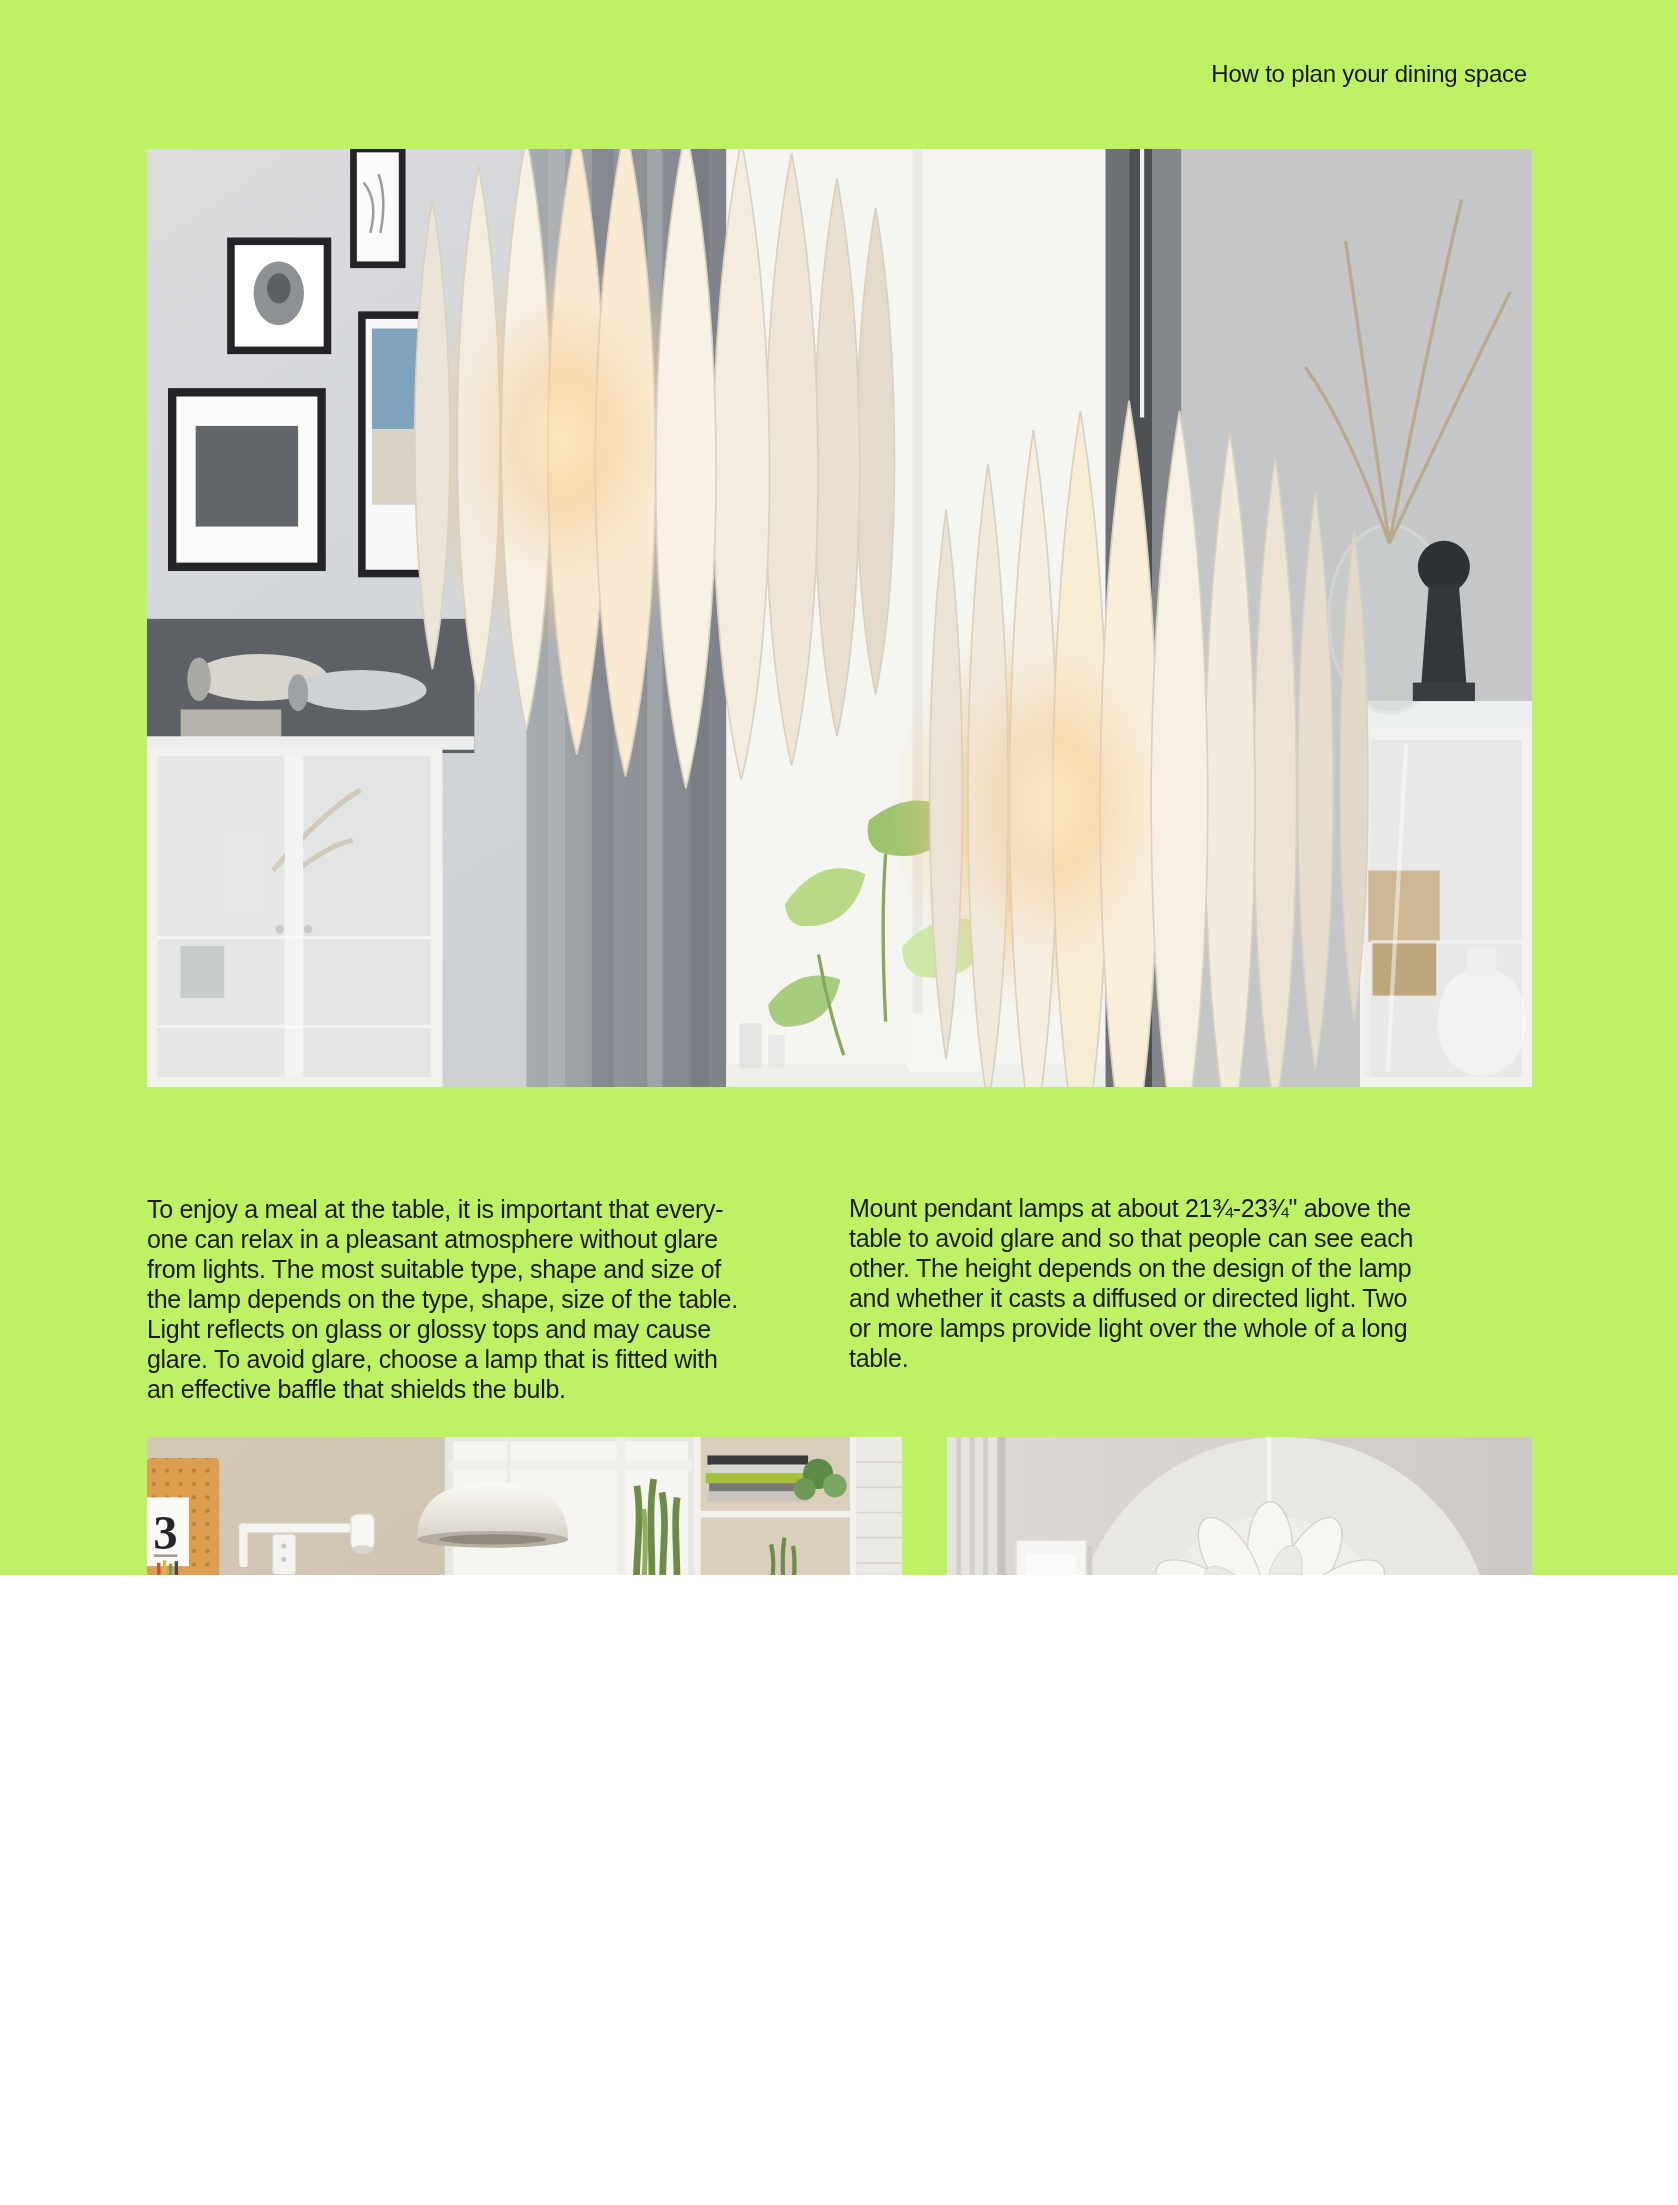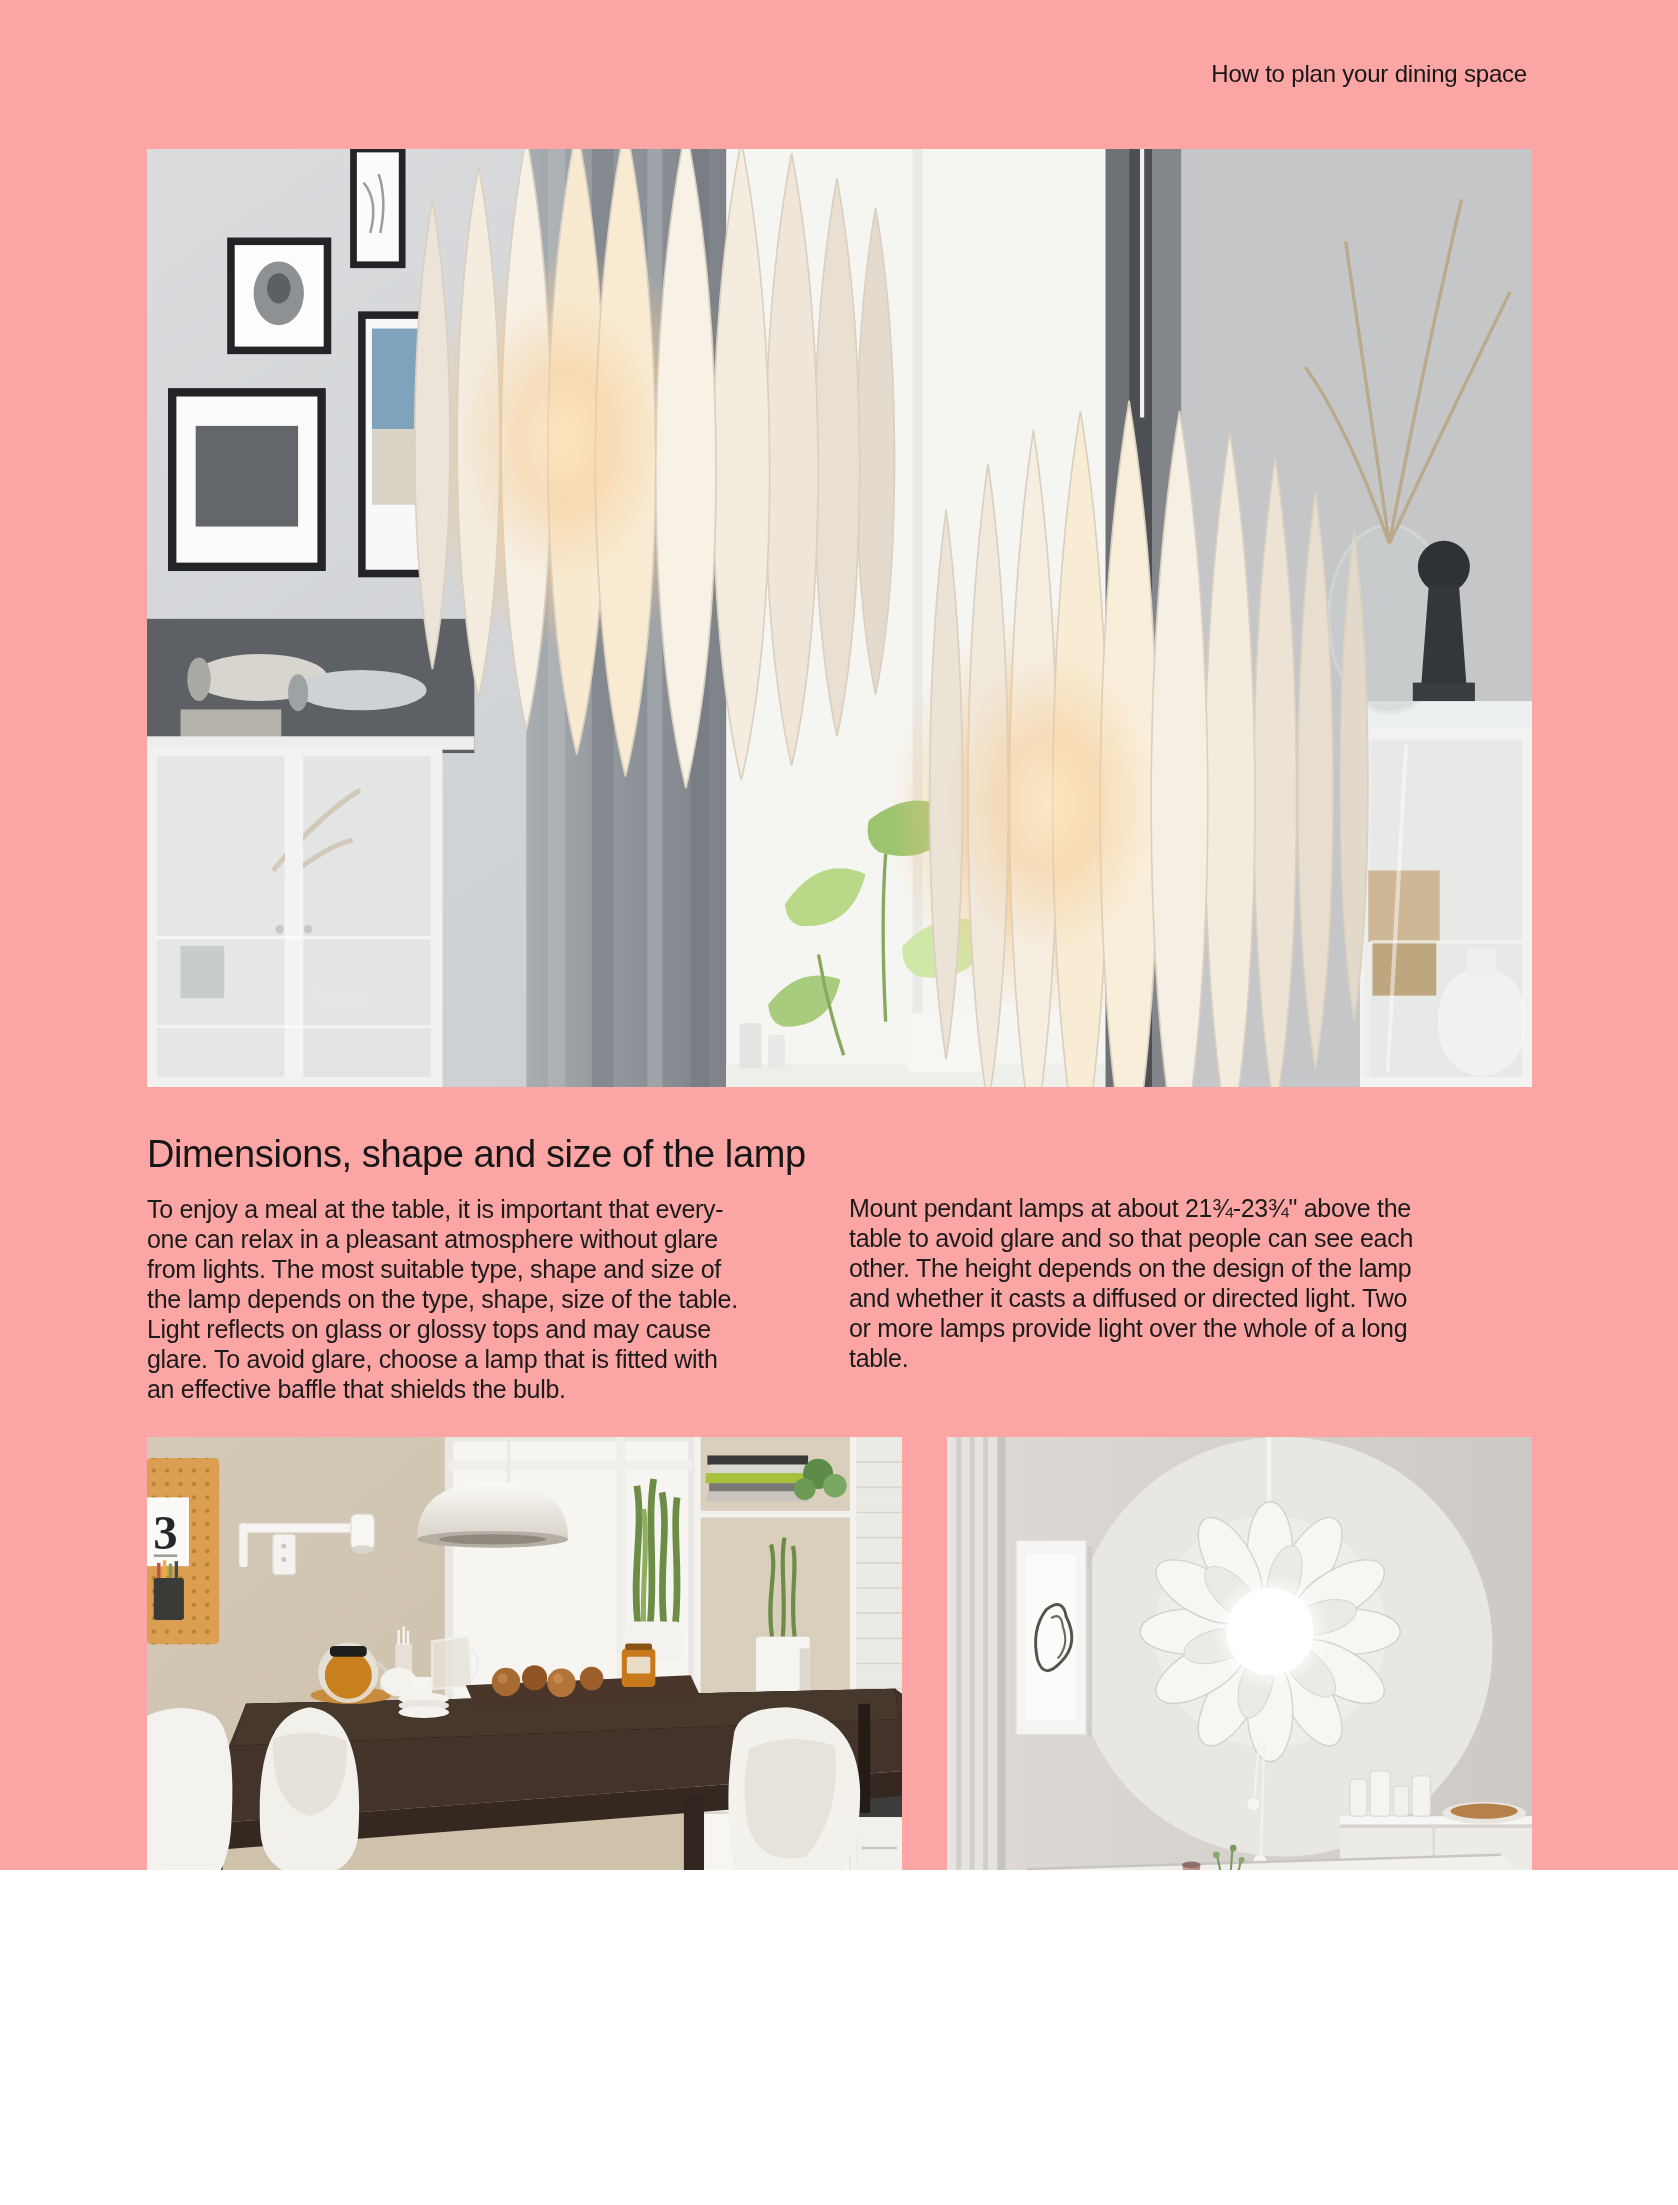--- a/index.html
+++ b/index.html
@@ -1,16 +1,16 @@
 <!DOCTYPE html>
 <html style="font-size:13.4px"><head>
 <meta charset="utf-8">
 <style>
   html,body{margin:0;padding:0;background:#ffffff;}
-  .page{position:relative;width:1678px;height:1870px;background:#fca5a5;overflow:hidden;
+  .page{position:relative;width:1678px;height:1575px;background:#bef264;overflow:hidden;
         font-family:"Liberation Sans","DejaVu Sans",sans-serif;color:#1a1a1a;}
   .running-header{position:absolute;top:60px;right:151px;font-size:24px;letter-spacing:-0.2px;color:#161616;}
   figure{margin:0;padding:0;position:absolute;overflow:hidden;background:#e8e8e6;}
   figure svg{display:block;width:100%;height:100%;}
   .hero{left:147px;top:149px;width:1385px;height:938px;}
   .photo-left{left:147px;top:1437px;width:755px;height:625px;}
   .photo-right{left:947px;top:1437px;width:585px;height:625px;}
   .section-heading{position:absolute;left:147px;top:1109px;font-size:38px;font-weight:400;
                    letter-spacing:-0.4px;line-height:1.1;color:#161616;}
   .col{position:absolute;top:1168px;font-size:25px;line-height:30px;letter-spacing:-0.3px;
@@ -172,21 +172,20 @@
           <path d="M512 -25 C466 199 466 535 512 722 C558 535 558 199 512 -25 Z" fill="#f8ead1"></path>
           <path d="M708 -10 C663 219 663 562 708 752 C753 562 753 219 708 -10 Z" fill="#f4eddf"></path>
           <path d="M570 -30 C522 203 522 554 570 748 C618 554 618 203 570 -30 Z" fill="#f9ebd2"></path>
           <path d="M642 -25 C594 211 594 565 642 762 C690 565 690 211 642 -25 Z" fill="#f7f1e6"></path>
         </g>
         <ellipse cx="495" cy="345" rx="122" ry="172" fill="url(#glow1)" opacity="0.6"></ellipse>
       </g>
     </svg>
   </figure>
 
-  <h1 class="section-heading">Dimensions, shape and size of the lamp</h1>
   <p class="col col-left">To enjoy a meal at the table, it is important that every-
 one can relax in a pleasant atmosphere without glare
 from lights. The most suitable type, shape and size of
 the lamp depends on the type, shape, size of the table.
 Light reflects on glass or glossy tops and may cause
 glare. To avoid glare, choose a lamp that is fitted with
 an effective baffle that shields the bulb.</p>
   <p class="col col-right">Mount pendant lamps at about 21¾-23¾" above the
 table to avoid glare and so that people can see each
 other. The height depends on the design of the lamp

